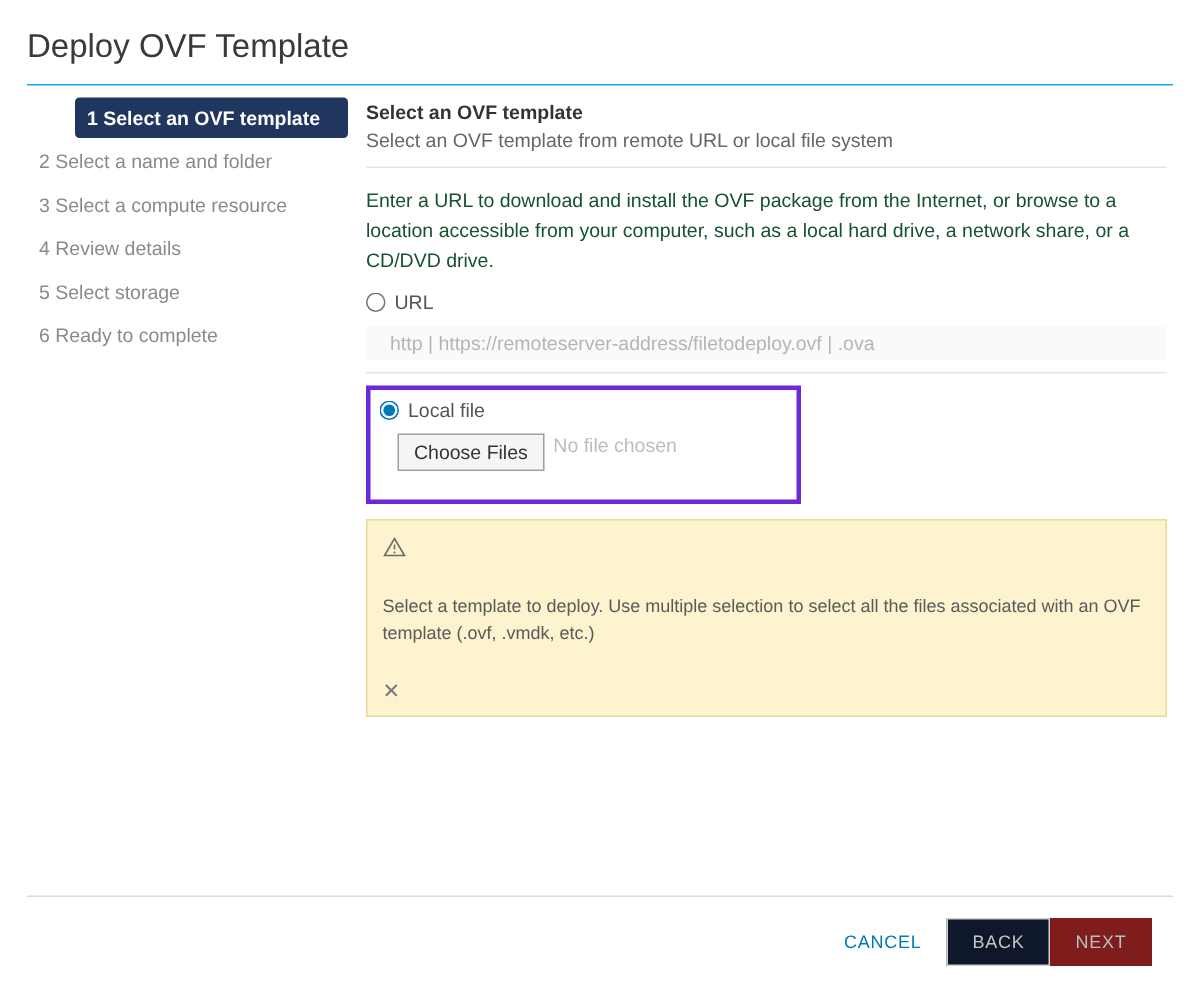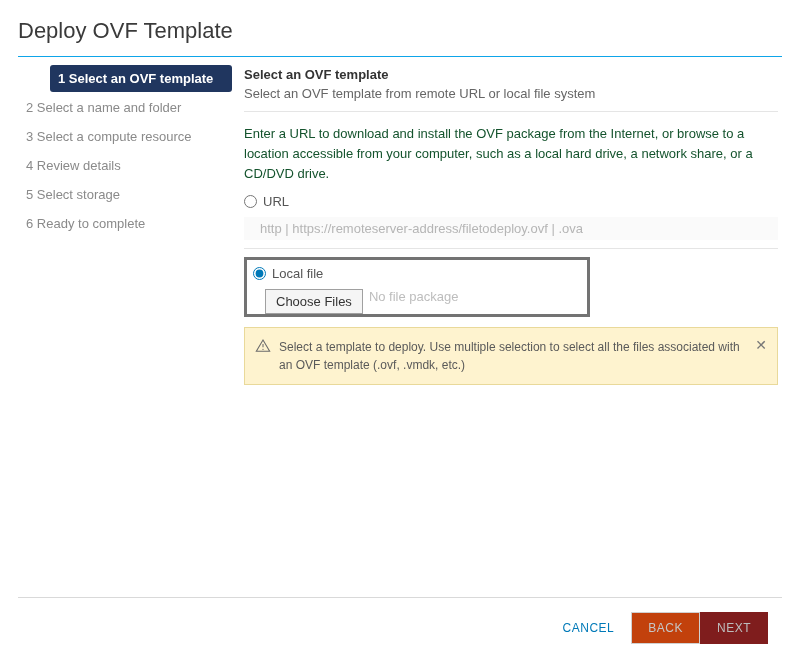--- a/index.html
+++ b/index.html
@@ -91,24 +91,24 @@
     }
     .url-input {
       width: 100%;
       border: none;
       font-size: 13px;
       padding: 4px 6px 4px 16px;
       color: #333;
     }
     .url-input::placeholder { color: #b5b5b5; }
     .highlight-box {
-      border: 3px solid #737373;
-      padding: 6px 8px 0 6px;
+      border: 3px solid #6d28d9;
+      padding: 6px 8px 19px 6px;
       margin-top: 8px;
-      width: 346px;
+      width: 290px;
     }
     .file-row {
       display: flex;
       align-items: flex-start;
       gap: 6px;
       margin-top: 8px;
       margin-left: 12px;
     }
     .choose-btn {
       background: #f5f5f5;
@@ -122,24 +122,25 @@
       color: #bdbdbd;
       font-size: 13px;
     }
     .alert {
       margin-top: 10px;
       background: #fef3cf;
       border: 1px solid #e9d99a;
       padding: 10px 10px;
       display: flex;
       align-items: flex-start;
-      gap: 8px;
+      gap: 22px;
       font-size: 12px;
       color: #5a5a5a;
       line-height: 1.5;
+      flex-direction: column;
     }
     .alert-text { flex: 1; }
     .alert-close {
       cursor: pointer;
       font-size: 14px;
       color: #777;
       line-height: 1;
     }
     .warn-icon {
       width: 16px; height: 16px;
@@ -159,21 +160,21 @@
       padding: 8px 16px;
       cursor: pointer;
       border: 1px solid transparent;
       background: transparent;
     }
     .btn-cancel {
       color: #0079b8;
     }
     .btn-back {
       border-color: #d0d0d0;
-      background: #c2410c;
+      background: #0f172a;
       color: #c6c6c6;
       cursor: default;
     }
     .btn-next {
       background: #7f1d1d;
       color: #bdbdbd;
       cursor: default;
     }
   </style>
 </head>
@@ -208,21 +209,21 @@
         </div>
       </div>
 
       <div class="highlight-box">
         <div class="radio-row">
           <input type="radio" name="src" checked="" style="">
           <label>Local file</label>
         </div>
         <div class="file-row">
           <button class="choose-btn">Choose Files</button>
-          <span class="no-file">No file package</span>
+          <span class="no-file">No file chosen</span>
         </div>
       </div>
 
       <div class="alert">
         <svg class="warn-icon" viewBox="0 0 24 24">
           <path fill="none" stroke="#6b6b6b" stroke-width="1.6" d="M12 3 L22 20 L2 20 Z"></path>
           <line x1="12" y1="9" x2="12" y2="14" stroke="#6b6b6b" stroke-width="1.6"></line>
           <circle cx="12" cy="17" r="1" fill="#6b6b6b"></circle>
         </svg>
         <span class="alert-text">Select a template to deploy. Use multiple selection to select all the files associated with an OVF template (.ovf, .vmdk, etc.)</span>

